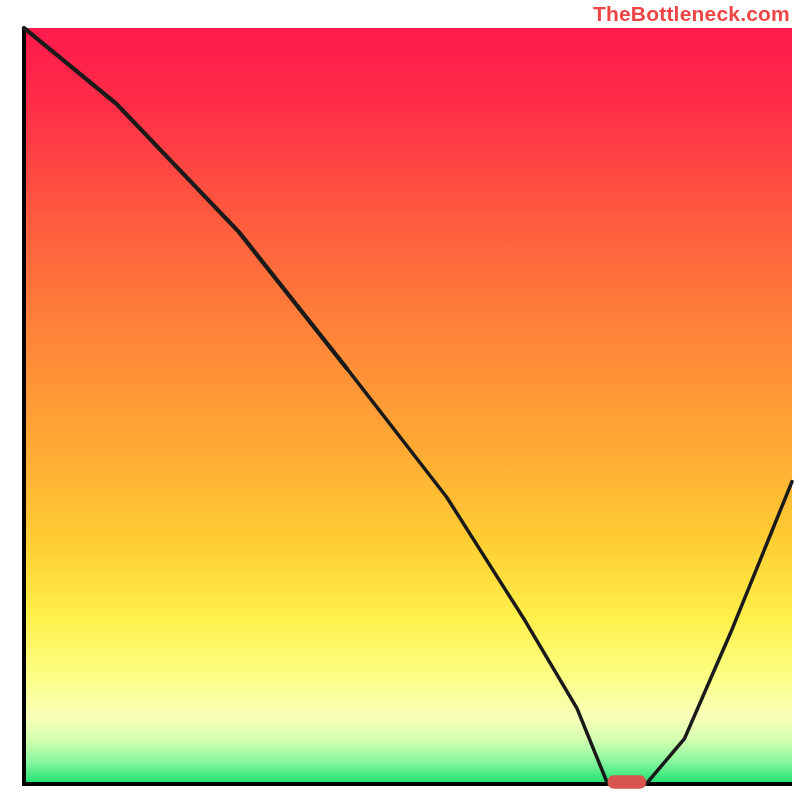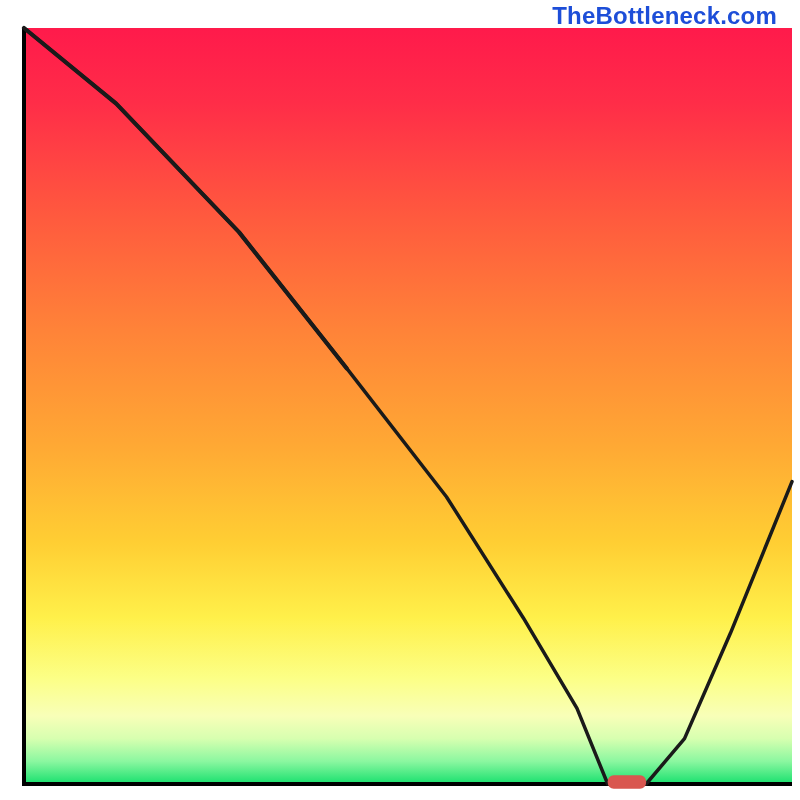--- a/index.html
+++ b/index.html
@@ -11,24 +11,24 @@
     font-family: Arial, sans-serif;
   }
   .chart-wrap {
     position: relative;
     width: 800px;
     height: 800px;
   }
   .watermark {
     position: absolute;
     top: 2px;
-    right: 23px;
-    font-size: 24px;
+    right: 10px;
+    font-size: 21px;
     font-weight: bold;
-    color: #1d4ed8;
+    color: #ef4444;
     letter-spacing: 0.2px;
   }
   svg { display: block; }
   .plot-area-gradient stop.s0  { stop-color:#ff1a4b; }
   .plot-area-gradient stop.s1  { stop-color:#ff2d48; }
   .plot-area-gradient stop.s2  { stop-color:#ff5a3e; }
   .plot-area-gradient stop.s3  { stop-color:#ff8338; }
   .plot-area-gradient stop.s4  { stop-color:#ffa834; }
   .plot-area-gradient stop.s5  { stop-color:#ffce33; }
   .plot-area-gradient stop.s6  { stop-color:#fff04a; }

